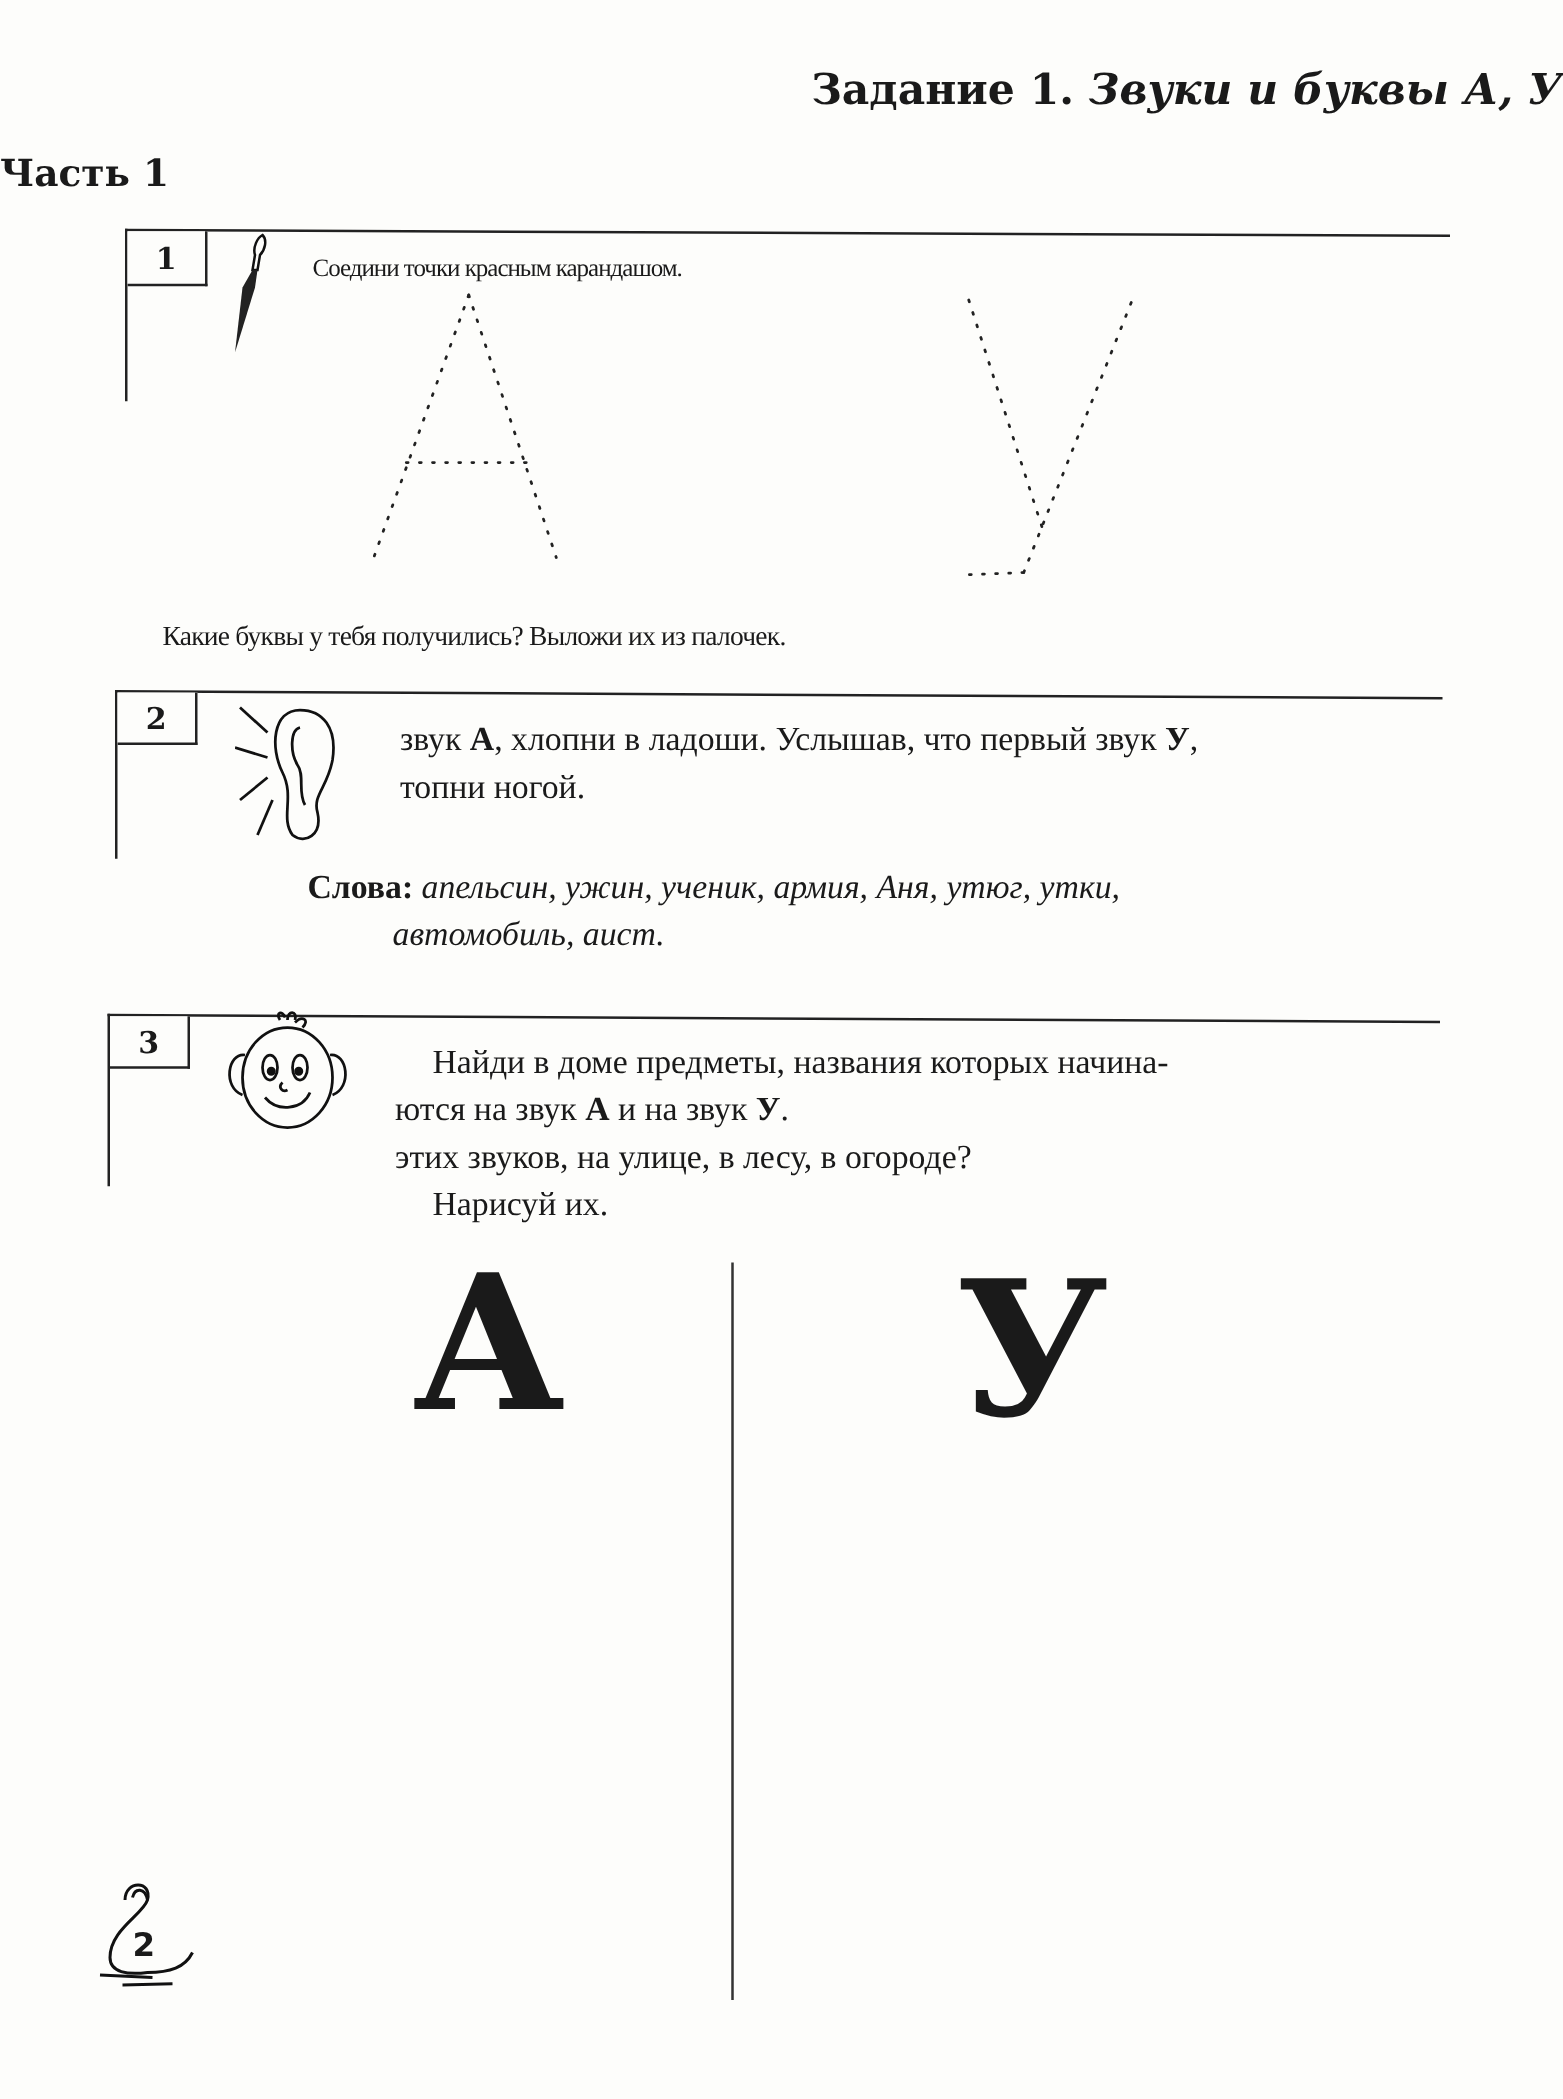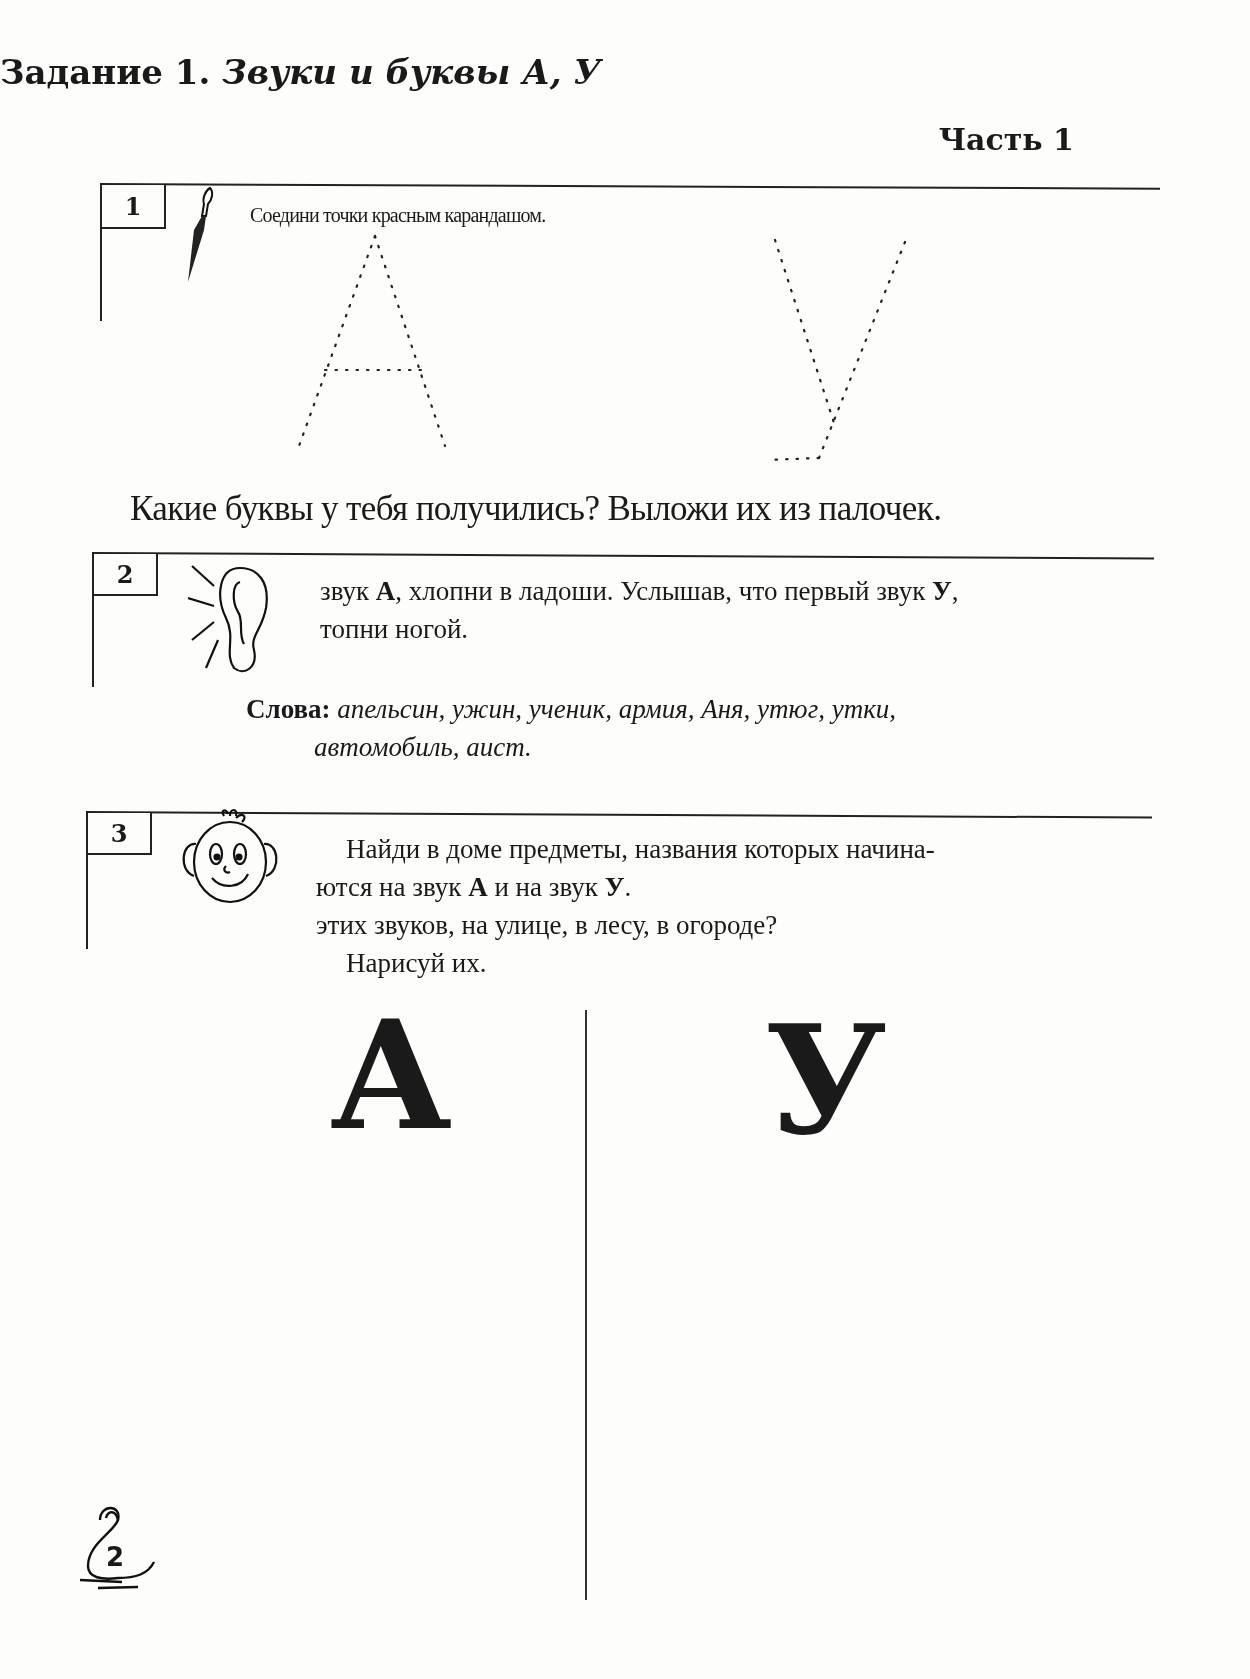--- a/index.html
+++ b/index.html
@@ -1,23 +1,23 @@
 <!DOCTYPE html>
 <html><head>
 <meta charset="utf-8">
 <style>
   html, body { margin:0; padding:0; }
   body {
     width:1250px; height:1679px; background:#fdfdfb; position:relative; overflow:hidden;
     font-family:"DejaVu Serif", "Liberation Serif", serif; color:#1a1a1a;
   }
   .abs { position:absolute; }
-  .title { left:0; width:1250px; top:52px; text-align:left; font-size:34px; font-weight:bold; }
+  .title { left:0; width:1250px; top:52px; text-align:right; font-size:34px; font-weight:bold; }
   .title i { font-style:italic; }
-  .subtitle { left:0; width:1074px; top:122px; text-align:right; font-size:30px; font-weight:bold; }
+  .subtitle { left:0; width:1074px; top:122px; text-align:left; font-size:30px; font-weight:bold; }
   .numbox { border:2px solid #222; border-left:none; border-top:none; width:62px; height:42px;
     font-weight:bold; font-size:24px; display:flex; align-items:center; justify-content:center; background:#fdfdfb; }
   .rule-top { height:2px; background:#222; }
   .rule-left { width:2px; background:#222; }
   .task-text { font-size:26px; line-height:38px; font-family:"Liberation Serif", serif; }
   .bold { font-weight:bold; }
   .ital { font-style:italic; }
   .vline { width:2px; background:#333; }
 </style>
 </head>
@@ -52,21 +52,21 @@
 <div class="abs" style="left:765px; top:236px;">
   <svg width="150" height="230" viewBox="0 0 150 230">
     <g fill="none" stroke="#222" stroke-width="2.2" stroke-dasharray="1.5 9" stroke-linecap="round">
       <line x1="10" y1="4" x2="70" y2="190"></line>
       <line x1="140" y1="6" x2="54" y2="222"></line>
       <line x1="54" y1="222" x2="2" y2="224"></line>
     </g>
   </svg>
 </div>
 
-<div class="abs task-text" style="left:130px; top:490px; font-size:35px; letter-spacing:-0.6px;">Какие буквы у тебя получились? Выложи их из палочек.</div>
+<div class="abs task-text" style="left:130px; top:490px; font-size:22px; letter-spacing:-0.6px;">Какие буквы у тебя получились? Выложи их из палочек.</div>
 
 <div class="abs rule-top" style="left:92px; top:552px; width:1062px; transform:rotate(0.3deg); transform-origin:left;"></div>
 <div class="abs rule-left" style="left:92px; top:552px; height:135px;"></div>
 <div class="abs numbox" style="left:94px; top:554px; height:40px;">2</div>
 <div class="abs" style="left:188px; top:558px;">
   <svg width="90" height="120" viewBox="0 0 90 120">
     <g fill="none" stroke="#111" stroke-width="2.2">
       <line x1="4" y1="8" x2="26" y2="28"></line>
       <line x1="0" y1="40" x2="26" y2="48"></line>
       <line x1="4" y1="82" x2="26" y2="64"></line>

